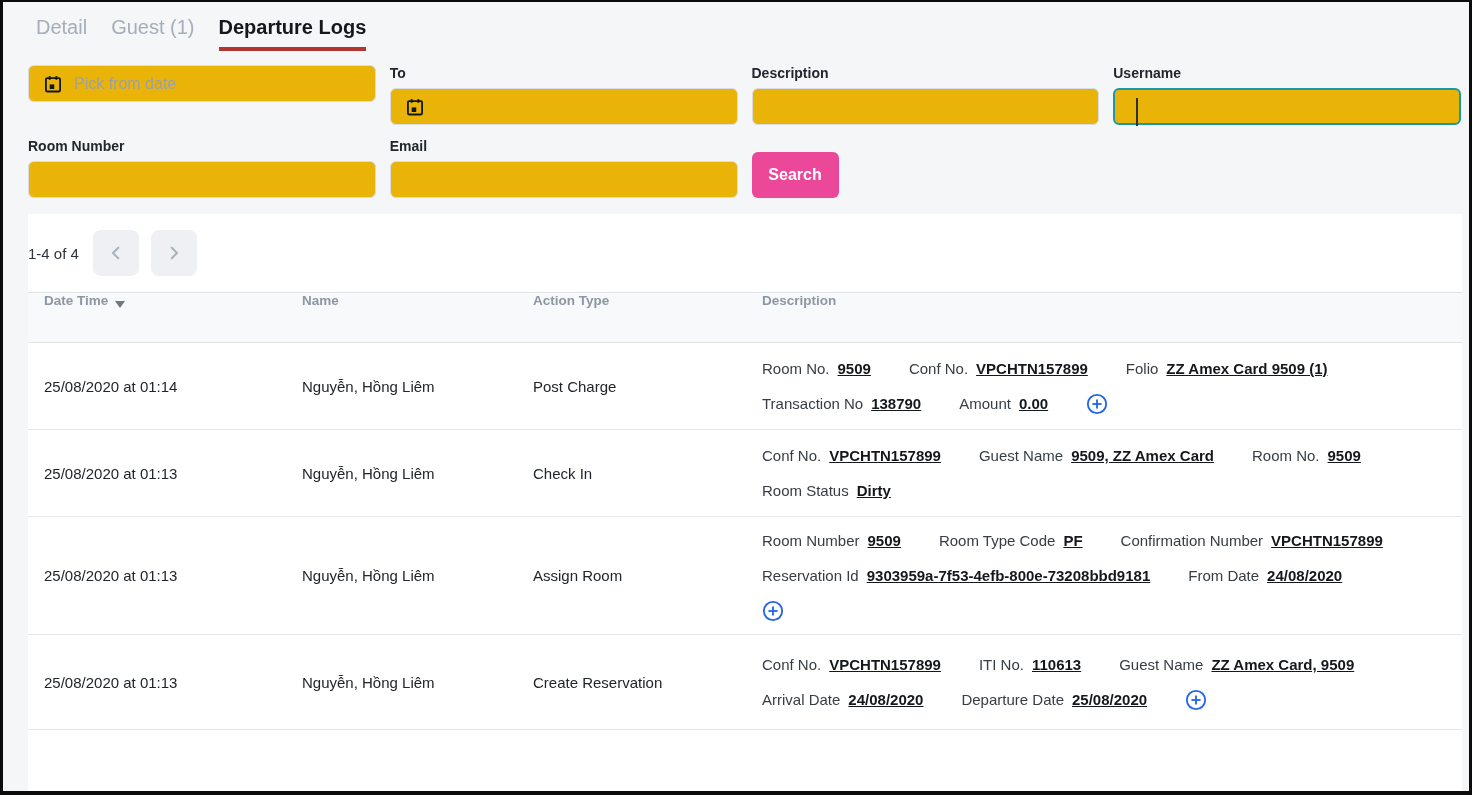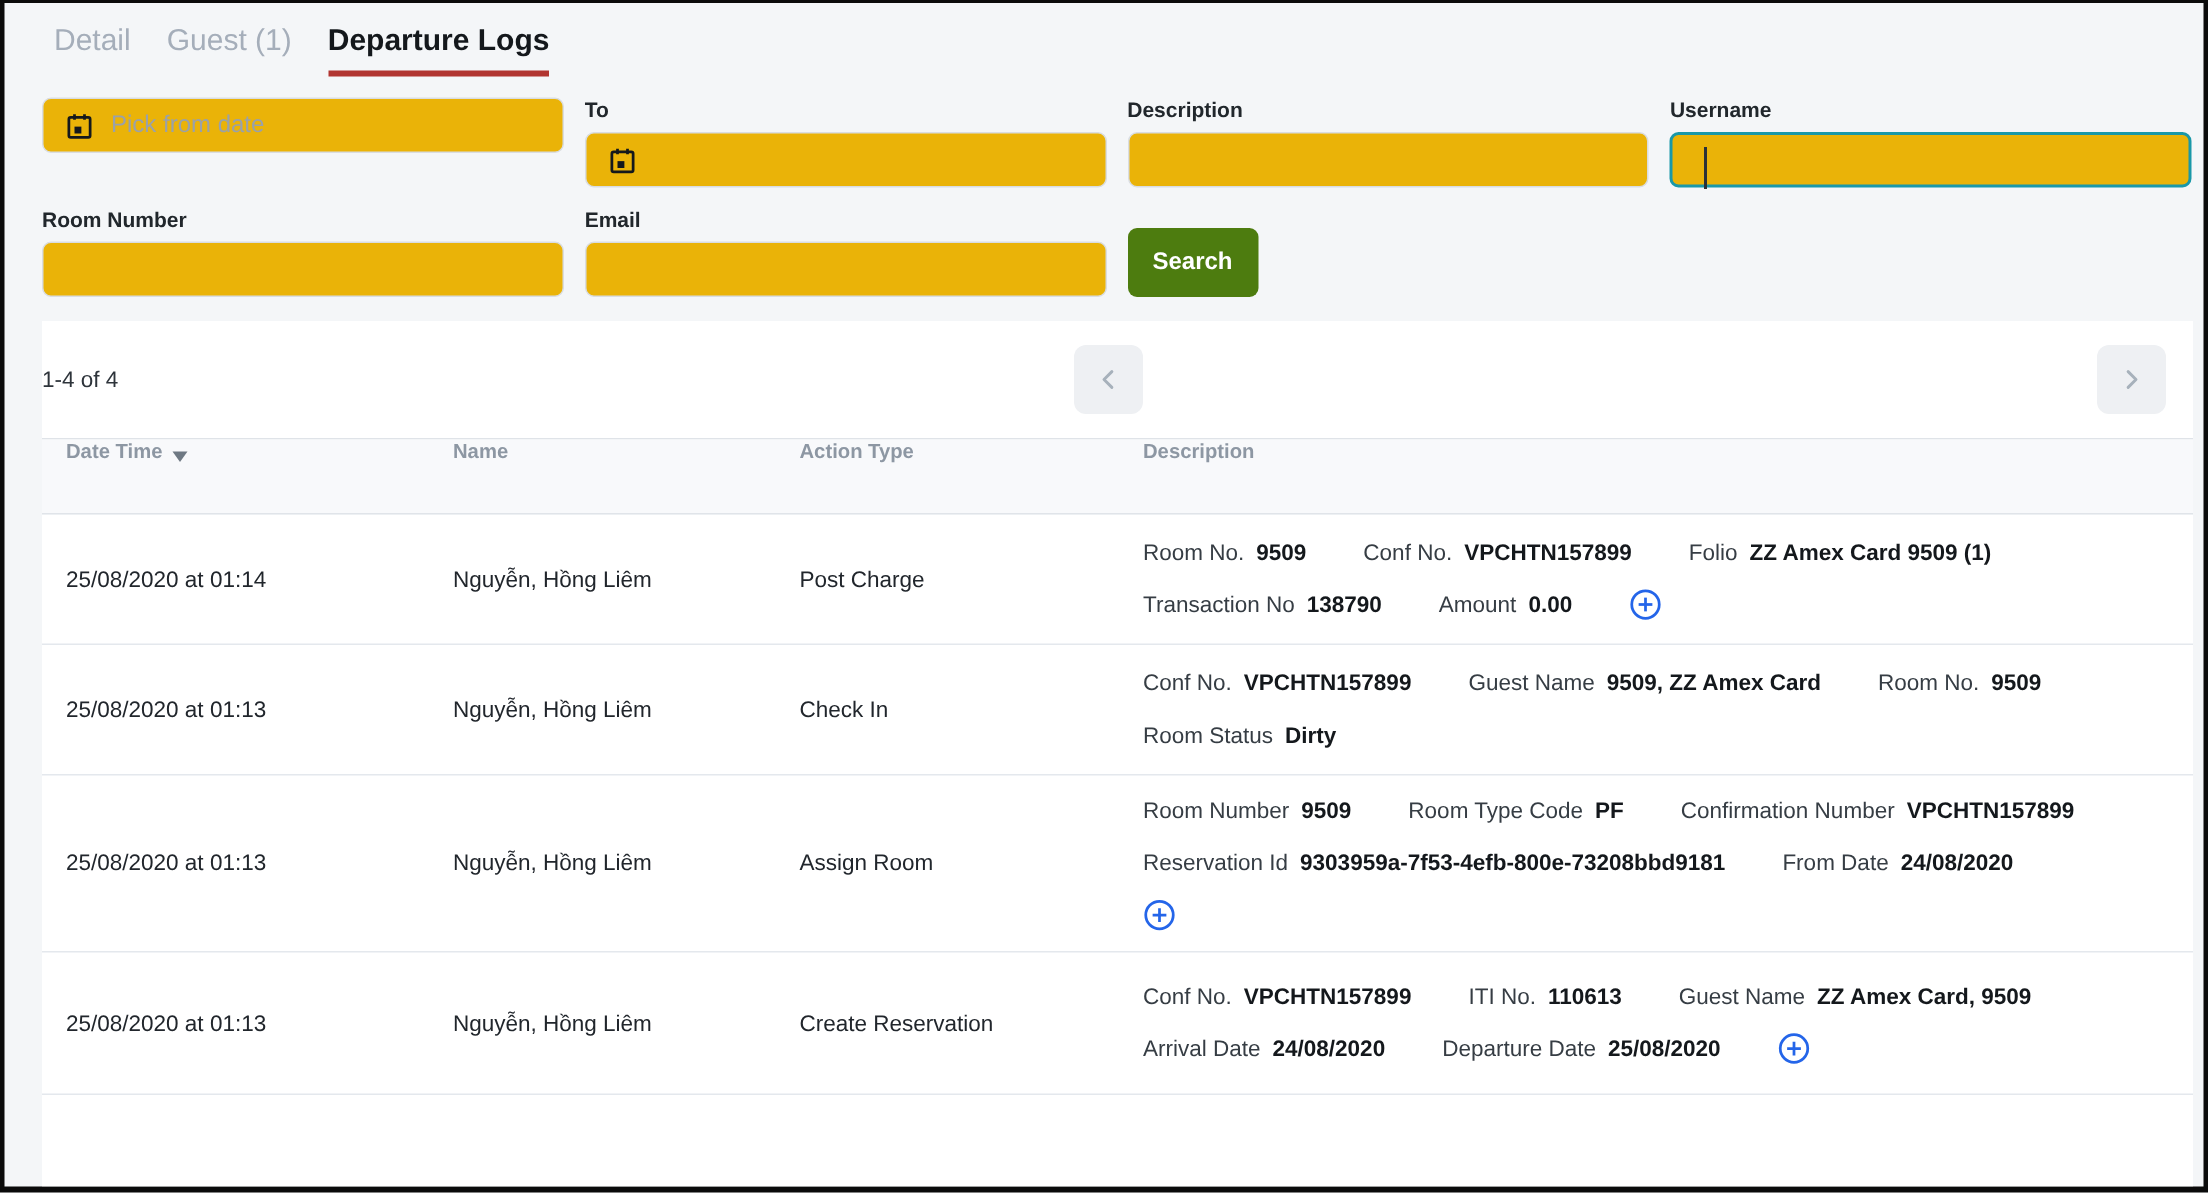--- a/index.html
+++ b/index.html
@@ -35,31 +35,31 @@
     display: flex; align-items: center; padding: 0 14px; gap: 11px;
   }
   .inputbox input {
     border: none; outline: none; flex: 1; font-size: 16px; min-width: 0;
     font-family: "Liberation Sans", sans-serif; color: #21272c; background: transparent;
   }
   .inputbox input::placeholder { color: #9aa1a9; }
   .inputbox.focused { border: 2px solid #1a98a8; position: relative; }
   .caret { position: absolute; left: 21px; top: 8px; width: 2px; height: 28px; background: #2a3138; }
   .search-btn {
-    width: 87px; height: 46px; background: #4d7c0f; color: #fff; font-weight: 700;
+    width: 87px; height: 46px; background: #ec4899; color: #fff; font-weight: 700;
     font-size: 16px; border: none; border-radius: 6px; cursor: pointer;
     align-self: end; justify-self: start;
     font-family: "Liberation Sans", sans-serif;
   }
 
   
   .card { background: #fff; margin: 16px 7px 0 25px; flex: 1 1 auto; display: flex; flex-direction: column; overflow: hidden; }
 
   .pagination {
-    height: 79px; flex: 0 0 auto; display: flex; align-items: center; justify-content: space-between;
+    height: 79px; flex: 0 0 auto; display: flex; align-items: center; justify-content: flex-start;
     gap: 12px; padding-right: 18px; border-bottom: 1px solid #dfe3e8;
   }
   .range { font-size: 15px; color: #2e343b; margin-right: 2px; }
   .page-btn {
     width: 46px; height: 46px; border-radius: 8px; background: #eef0f3; border: none;
     display: flex; align-items: center; justify-content: center; cursor: pointer;
   }
 
   .thead {
     display: flex; height: 50px; flex: 0 0 auto; align-items: flex-start;
@@ -77,21 +77,21 @@
     border-top: 7px solid #6f7983; transform: translateY(3px);
   }
 
   .row {
     display: flex; align-items: center; border-bottom: 1px solid #e4e8ed;
     font-size: 15px; color: #21262c; flex: 0 0 auto;
   }
   .desc-cell { padding-top: 6px; padding-bottom: 6px; line-height: 35px; }
   .pair { white-space: nowrap; margin-right: 38px; display: inline-block; }
   .pair .lbl { color: #363d44; }
-  .pair .val { font-weight: 700; color: #14181c; margin-left: 8px; }
+  .pair .val { font-weight: 700; color: #14181c; margin-left: 8px; text-decoration: underline; }
   .plus-btn {
     display: inline-flex; vertical-align: middle; background: none; border: none;
     padding: 0; cursor: pointer; margin-right: 38px; transform: translateY(-1px);
   }
 </style>
 </head>
 <body>
 
 <div class="tabs">
   <div class="tab">Detail</div>

